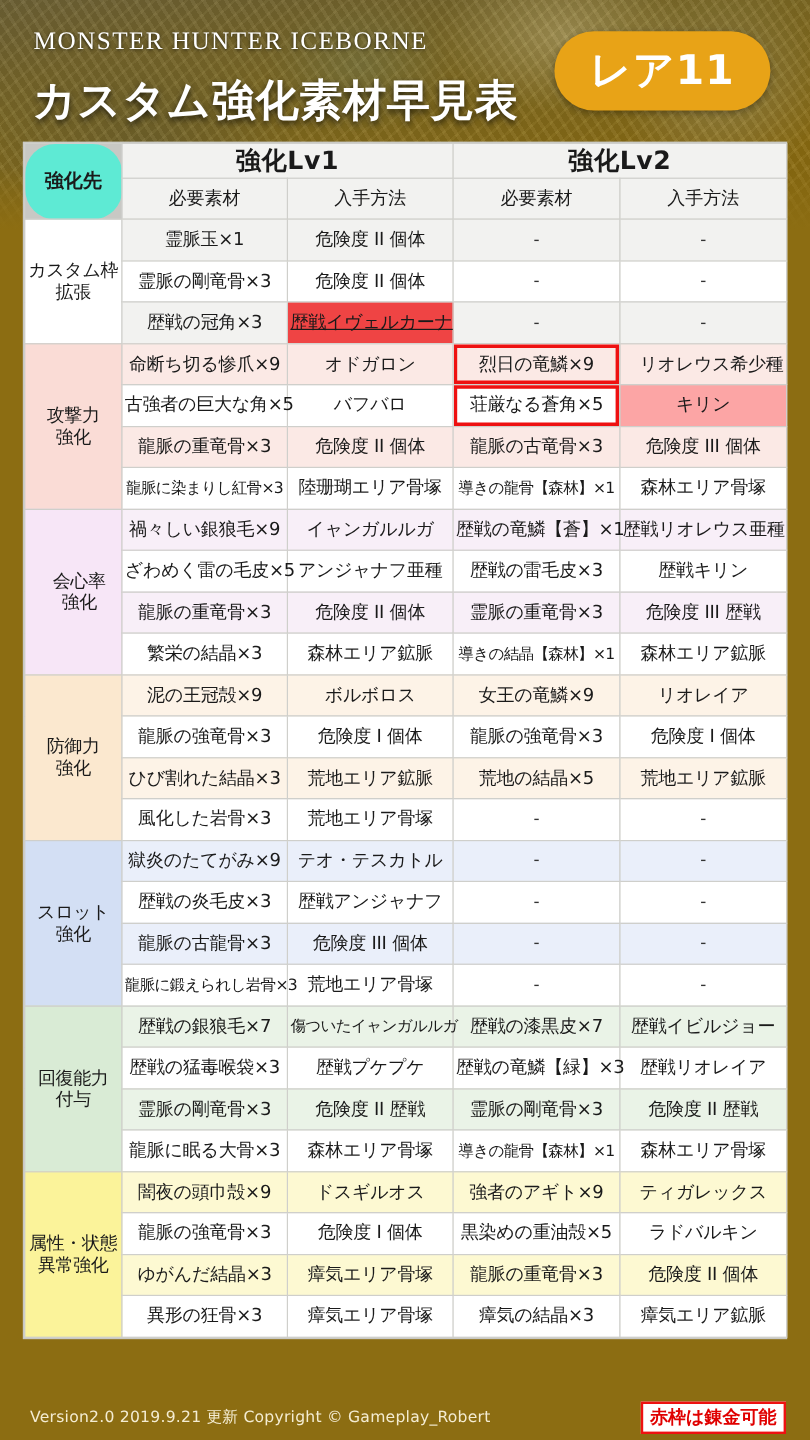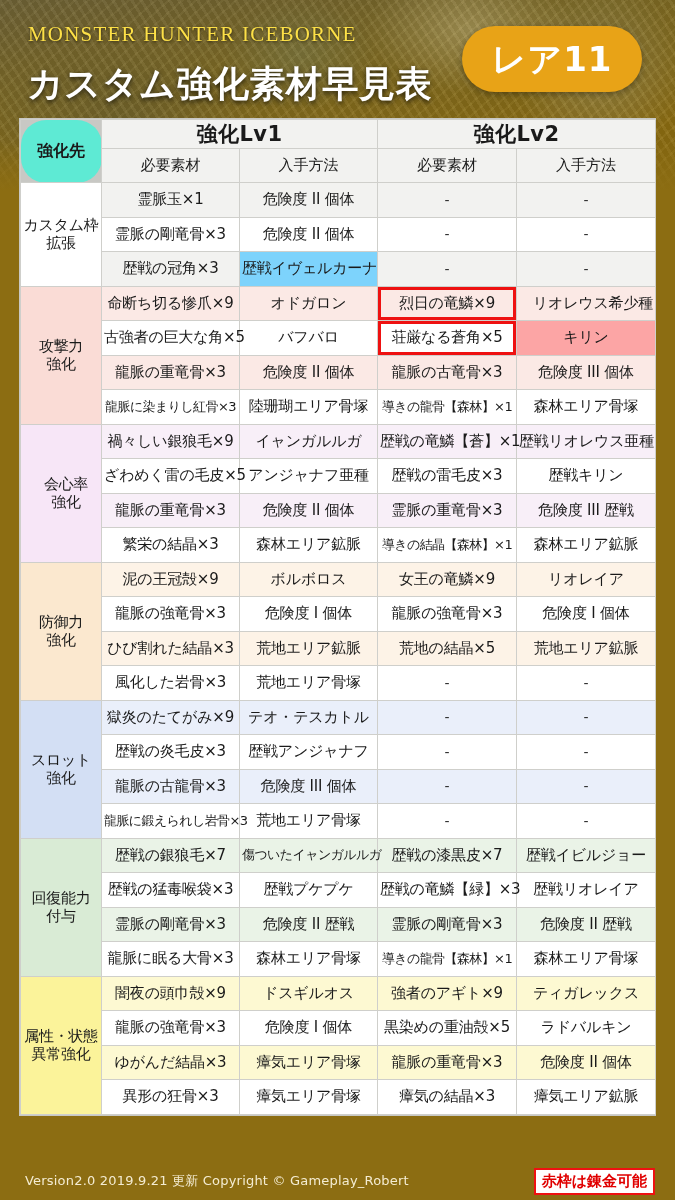--- a/index.html
+++ b/index.html
@@ -34,21 +34,21 @@
   #art:after {
     content: ""; position: absolute; left: 0; bottom: 0; width: 675px; height: 60px;
     background: linear-gradient(to bottom, rgba(140,109,18,0), #8c6d12 85%);
   }
 
   
   #header { position: absolute; left: 0; top: 0; width: 675px; height: 118px; }
   #title-en {
     position: absolute; left: 28px; top: 22px;
     font-family: "Liberation Serif", "DejaVu Serif", serif;
-    font-size: 21px; letter-spacing: 1.2px; color: #fde047;
+    font-size: 21px; letter-spacing: 1.2px; color: #ffffff;
     text-shadow: 0 1px 3px rgba(0,0,0,.65);
     white-space: nowrap;
   }
   #title-jp {
     position: absolute; left: 27px; top: 60px;
     font-family: "DejaVu Serif", "Liberation Serif", serif;
     font-size: 36px; font-weight: 700; color: #ffffff;
     letter-spacing: .5px; white-space: nowrap;
     text-shadow: 0 2px 5px rgba(0,0,0,.7);
   }
@@ -176,21 +176,21 @@
             <td class="cell dash" style="background: rgb(242, 242, 240);">-</td>
           </tr>
           <tr>
             <td class="cell" style="background: rgb(255, 255, 255);">霊脈の剛竜骨×3</td>
             <td class="cell" style="background: rgb(255, 255, 255);">危険度 II 個体</td>
             <td class="cell dash" style="background: rgb(255, 255, 255);">-</td>
             <td class="cell dash" style="background: rgb(255, 255, 255);">-</td>
           </tr>
           <tr>
             <td class="cell" style="background: rgb(242, 242, 240);">歴戦の冠角×3</td>
-            <td class="cell" style="background: #7dd3fc;">歴戦イヴェルカーナ</td>
+            <td class="cell" style="background: #ef4444; text-decoration: underline;">歴戦イヴェルカーナ</td>
             <td class="cell dash" style="background: rgb(242, 242, 240);">-</td>
             <td class="cell dash" style="background: rgb(242, 242, 240);">-</td>
           </tr>
           <tr>
             <td class="sec" rowspan="4" style="background: rgb(250, 220, 214);">攻撃力<br><span>強化</span></td>
             <td class="cell" style="background: rgb(251, 233, 229);">命断ち切る惨爪×9</td>
             <td class="cell" style="background: rgb(251, 233, 229);">オドガロン</td>
             <td class="cell redbox" style="background: rgb(251, 233, 229);">烈日の竜鱗×9</td>
             <td class="cell" style="background: rgb(251, 233, 229); text-align: right;">リオレウス希少種</td>
           </tr>

